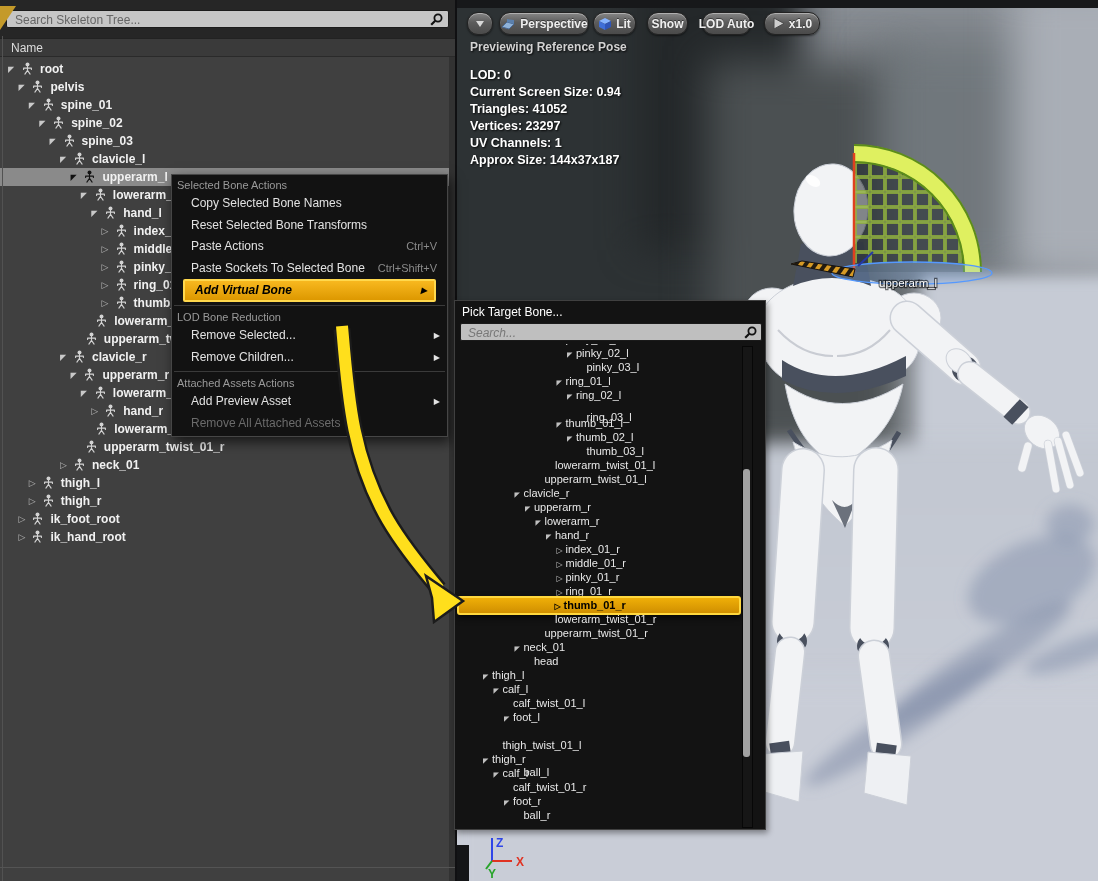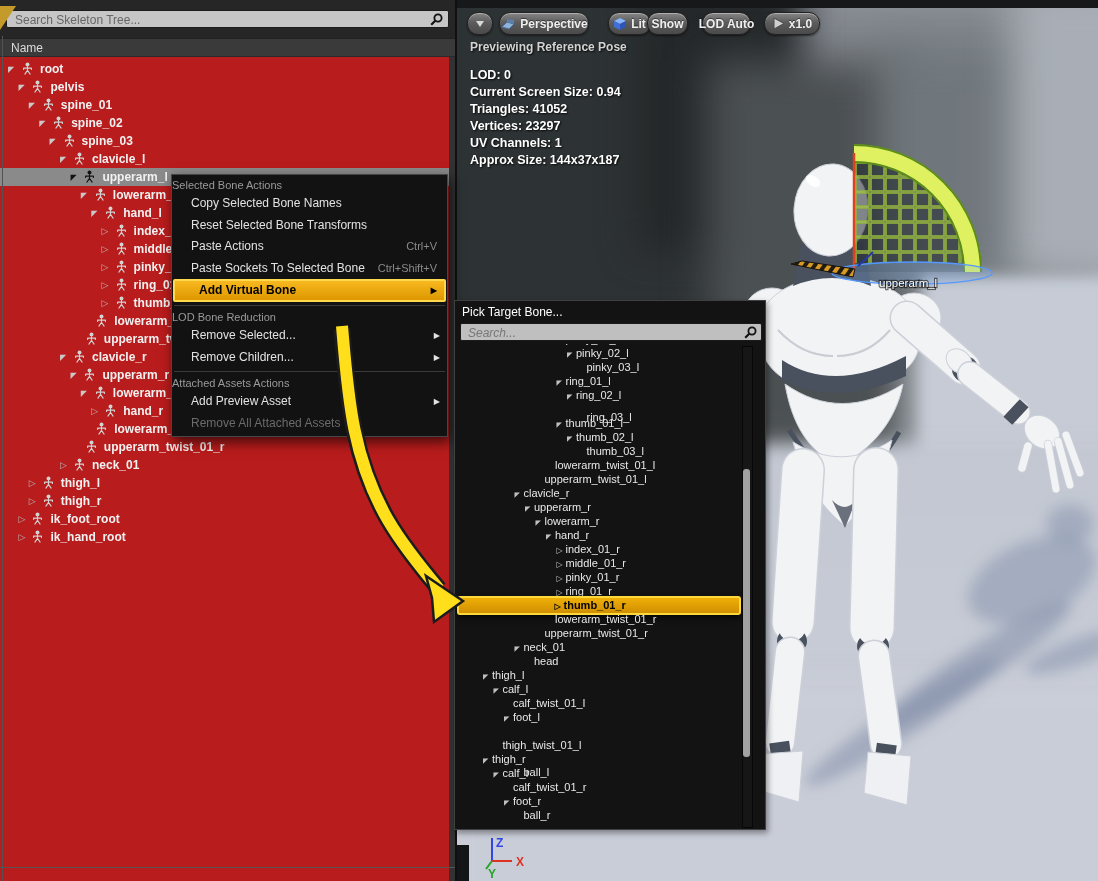--- a/index.html
+++ b/index.html
@@ -13,21 +13,21 @@
   #mannequin{z-index:1}#widget{z-index:2}
   .toolbar{position:absolute;left:0;top:12px;width:100%;height:23px;z-index:4;}
   .tbtn{position:absolute;height:23px;white-space:nowrap;border-radius:11px;background:linear-gradient(#868686,#5c5c5c 45%,#4a4a4a);border:1px solid #222;box-shadow:inset 0 1px 0 rgba(255,255,255,.35),0 1px 2px rgba(0,0,0,.5);color:#efefef;font-size:12px;font-weight:bold;display:flex;align-items:center;justify-content:center;gap:4px;box-sizing:border-box;text-shadow:0 -1px 0 rgba(0,0,0,.45);}
   .caret{width:0;height:0;border-left:4.5px solid transparent;border-right:4.5px solid transparent;border-top:6px solid #d8d8d8;}
   .preview-label{position:absolute;left:13px;top:40px;font-size:12px;font-weight:bold;color:#d2d2d2;text-shadow:1px 1px 2px rgba(0,0,0,.9);z-index:4;}
   .stats{position:absolute;left:13px;top:67px;z-index:4;}
   .stat{font-size:12.5px;font-weight:bold;color:#fff;text-shadow:1px 1px 2px rgba(0,0,0,.85);line-height:17px;}
   .axis{position:absolute;left:15px;top:833px;z-index:4;}
   .dark-corner{position:absolute;left:0;top:845px;width:12px;height:36px;background:#141517;z-index:4;}
   
-  #left-panel{position:absolute;left:0;top:0;width:455px;height:881px;background:#b91c1c;z-index:10;}
+  #left-panel{position:absolute;left:0;top:0;width:455px;height:881px;background:#404040;z-index:10;}
   .panel-top{position:absolute;left:0;top:0;width:100%;height:38px;background:#262626;}
   .searchbox{position:absolute;left:6px;top:10px;width:443px;height:18px;background:#c6c6c6;border-radius:2px;border:1px solid #1c1c1c;box-sizing:border-box;}
   .searchbox input{position:absolute;left:6px;top:0;width:400px;height:16px;border:none;background:transparent;font-family:"Liberation Sans",sans-serif;font-size:12px;color:#444;outline:none;}
   .searchbox input::placeholder{color:#666;}
   .mag{position:absolute;right:5px;top:2px;}
   .wedge{position:absolute;left:0;top:6px;width:0;height:0;border-top:24px solid #c49a2a;border-right:16px solid transparent;z-index:2;}
   .name-header{position:absolute;left:0;top:38px;width:100%;height:19px;background:#3a3a3a;border-top:1px solid #222;border-bottom:1px solid #2a2a2a;box-sizing:border-box;color:#dcdcdc;font-size:12px;line-height:18px;padding-left:11px;}
   #tree{position:absolute;left:0;top:60px;width:100%;}
   .trow{position:relative;height:18px;display:flex;align-items:center;font-size:12px;font-weight:bold;color:#f1f1f1;white-space:nowrap;}
   .trow.sel{background:#8a8a8a;}
@@ -39,27 +39,27 @@
   .bicon{width:13px;height:13px;}
   .bicon path{fill:none;stroke:#d3d3d3;stroke-width:1.2;stroke-linecap:round;}
   .bicon circle{fill:#d3d3d3;}
   .trow.sel .bicon path{stroke:#141414;}
   .trow.sel .bicon circle{fill:#141414;}
   .panel-right-strip{position:absolute;right:0;top:57px;width:6px;height:824px;background:#323232;}
   .panel-left-line{position:absolute;left:2px;top:36px;width:1px;height:845px;background:#525252;}
   .panel-bottom-line{position:absolute;left:0;top:867px;width:100%;height:1px;background:#545454;}
   
   #context-menu{position:absolute;left:171px;top:174px;width:277px;background:#121212;border:1px solid #464646;box-sizing:border-box;z-index:20;box-shadow:3px 5px 12px rgba(0,0,0,.65);padding:2px 0;}
-  .mhdr{height:16px;line-height:16px;font-size:11px;color:#9a9a9a;}
+  .mhdr{height:16px;line-height:16px;font-size:11px;color:#9a9a9a;padding-left:5px;}
   .mitem{position:relative;height:21.5px;line-height:21.5px;font-size:12px;color:#e2e2e2;padding-left:19px;}
   .mitem .sc{position:absolute;right:10px;top:0;color:#8a8a8a;font-size:11px;}
   .mitem .sub{position:absolute;right:7px;top:0;font-size:8px;color:#e2e2e2;}
   .mitem.disabled{color:#6b6b6b;}
   .msep{height:1px;background:#3a3a3a;margin:3px 2px;}
-  .mitem.hl{background:linear-gradient(#f8b81f,#dd9800);border:2px solid #ffd84d;border-radius:2px;color:#000;font-weight:bold;height:19px;line-height:19px;margin:0 1px;padding-left:24px;}
+  .mitem.hl{background:linear-gradient(#f8b81f,#dd9800);border:2px solid #ffd84d;border-radius:2px;color:#000;font-weight:bold;height:19px;line-height:19px;margin:0 11px;padding-left:10px;font-style:italic;}
   .mitem.hl .sub{color:#000;top:0;}
   
   #submenu{position:absolute;left:454px;top:300px;width:312px;height:530px;background:#131313;border:1px solid #404040;box-sizing:border-box;z-index:20;box-shadow:2px 3px 6px rgba(0,0,0,.4);}
   .sm-title{position:absolute;left:7px;top:4px;font-size:12px;font-weight:normal;color:#fff;}
   .sm-search{position:absolute;left:5px;top:22px;width:302px;height:18px;background:#bfbfbf;border:1px solid #1a1a1a;border-radius:2px;box-sizing:border-box;}
   .sm-search input{position:absolute;left:5px;top:0;width:260px;height:15px;border:none;background:transparent;font-family:"Liberation Sans",sans-serif;font-size:12px;color:#555;outline:none;font-style:italic;}
   .sm-search input::placeholder{color:#777;}
   #sm-list{position:absolute;left:0;top:43px;width:100%;height:482px;overflow:hidden;}
   .srow{position:absolute;left:4px;right:30px;height:14px;line-height:14px;font-size:11px;color:#e8e8e8;white-space:nowrap;}
   .srow .exp2{display:inline-block;width:9px;font-size:7px;color:#c0c0c0;}
@@ -181,21 +181,21 @@
         <div class="tbtn" style="left: 10px; width: 26px;">
           <span class="caret"></span>
         </div>
         <div class="tbtn" style="left: 42px; width: 90px;">
           <svg width="16" height="12" viewBox="0 0 16 12">
             <polygon points="2,9 7,4 14,6 9,11" fill="#8fb2d8" stroke="#4a6a96" stroke-width="1"></polygon>
             <polygon points="7,4 14,6 14,2 7,1" fill="#5b80ad"></polygon>
           </svg>
           <span>Perspective</span>
         </div>
-        <div class="tbtn" style="left: 151px; width: 43px;">
+        <div class="tbtn" style="left: 136px; width: 43px;">
           <svg width="14" height="14" viewBox="0 0 14 14">
             <polygon points="7,1 13,4 7,7 1,4" fill="#86b4ff"></polygon>
             <polygon points="1,4 7,7 7,13 1,10" fill="#3f6fd8"></polygon>
             <polygon points="13,4 7,7 7,13 13,10" fill="#2f55b8"></polygon>
           </svg>
           <span>Lit</span>
         </div>
         <div class="tbtn" style="left: 190px; width: 41px;">
           <span>Show</span>
         </div>

